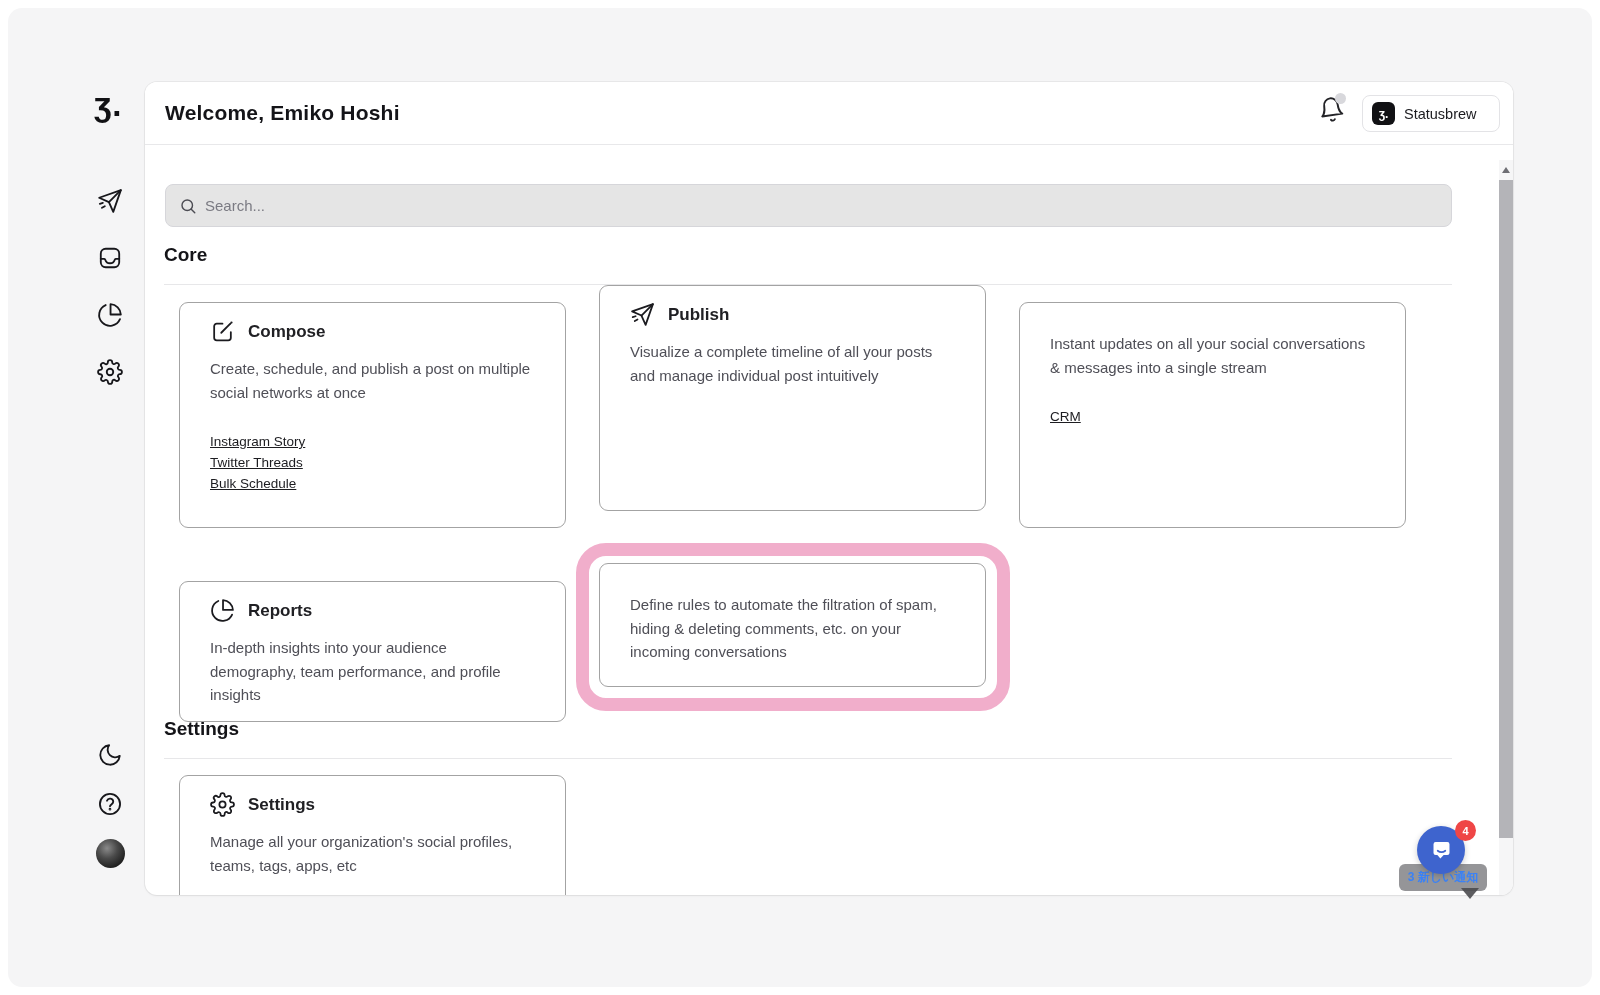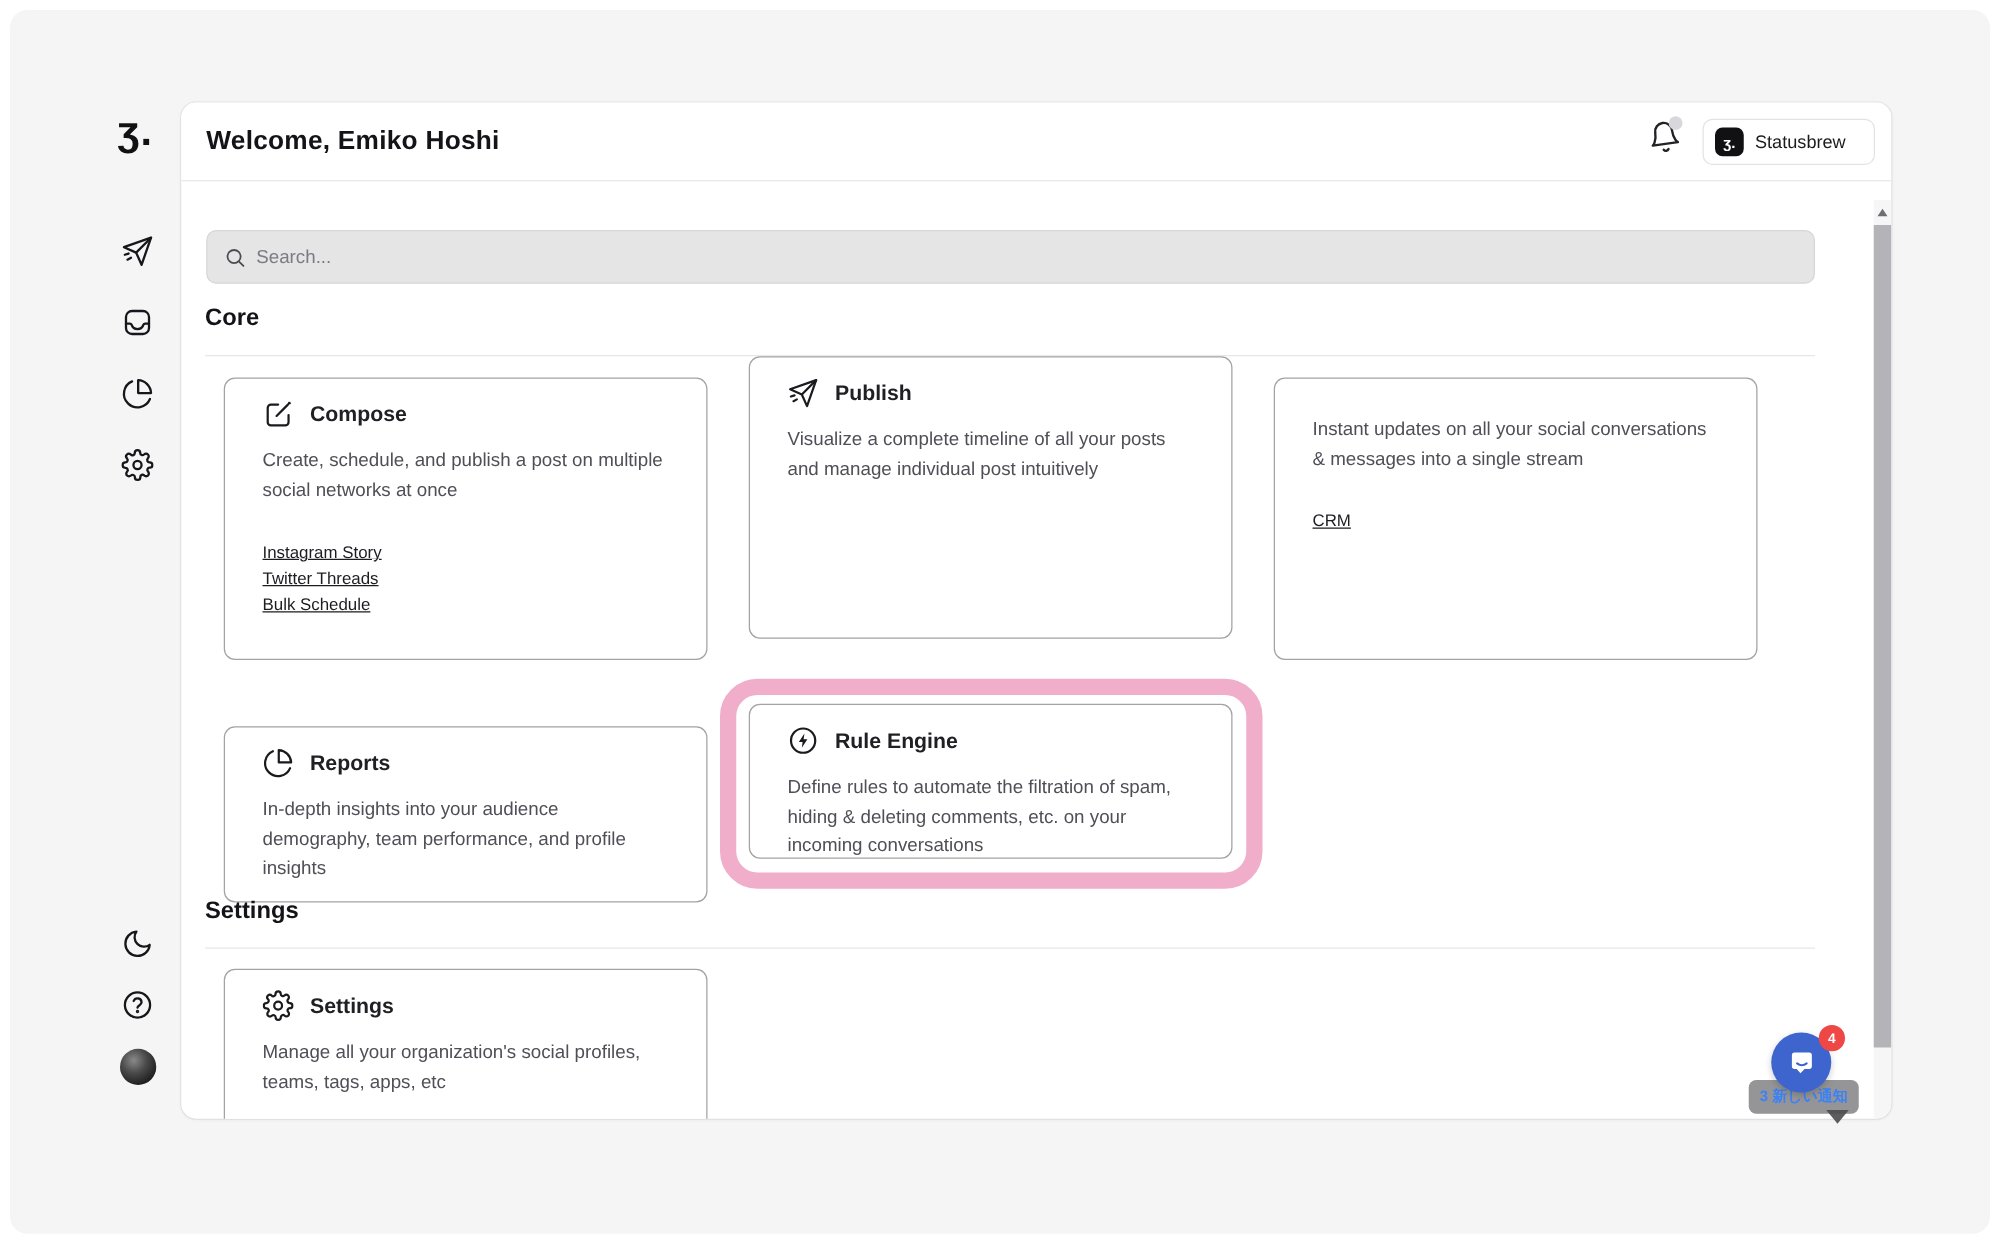--- a/index.html
+++ b/index.html
@@ -186,27 +186,20 @@
         <svg viewBox="0 0 24 24" fill="none" stroke="currentColor" stroke-width="1.7" stroke-linecap="round" stroke-linejoin="round">
             <path d="M21.21 15.89A10 10 0 1 1 8 2.83"></path>
             <path d="M22 11.5A10 10 0 0 0 12.5 2v9.5z"></path>
           </svg>
         <span class="ctitle">Reports</span>
       </div>
       <p class="cdesc">In-depth insights into your audience demography, team performance, and profile insights</p>
     </div>
 
     <div class="card" style="left:454px;top:481px;height:124px">
-      <div class="card-head">
-        <svg viewBox="0 0 24 24" fill="none" stroke="currentColor" stroke-width="1.7" stroke-linecap="round" stroke-linejoin="round">
-            <circle cx="12" cy="12" r="9.3"></circle>
-            <polygon points="13,6.5 8.7,13 11.6,13 11,17.5 15.3,11 12.4,11" fill="currentColor" stroke="none"></polygon>
-          </svg>
-        <span class="ctitle">Rule Engine</span>
-      </div>
       <p class="cdesc">Define rules to automate the filtration of spam, hiding &amp; deleting comments, etc. on your incoming conversations</p>
     </div>
 
     <div class="highlight-ring"></div>
 
     <div class="sec-title" style="top:636px">Settings</div>
     <div class="sec-divider" style="top:676px"></div>
 
     <div class="card" style="left:34px;top:693px;height:150px">
       <div class="card-head">

